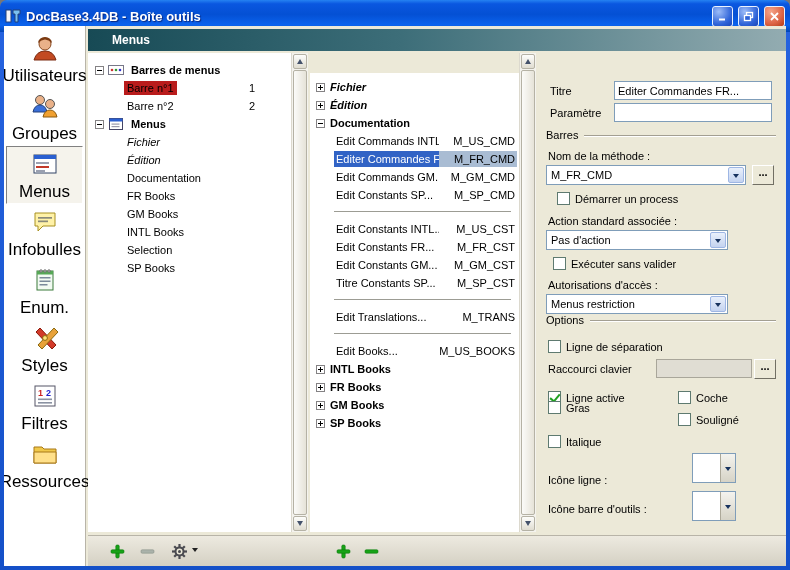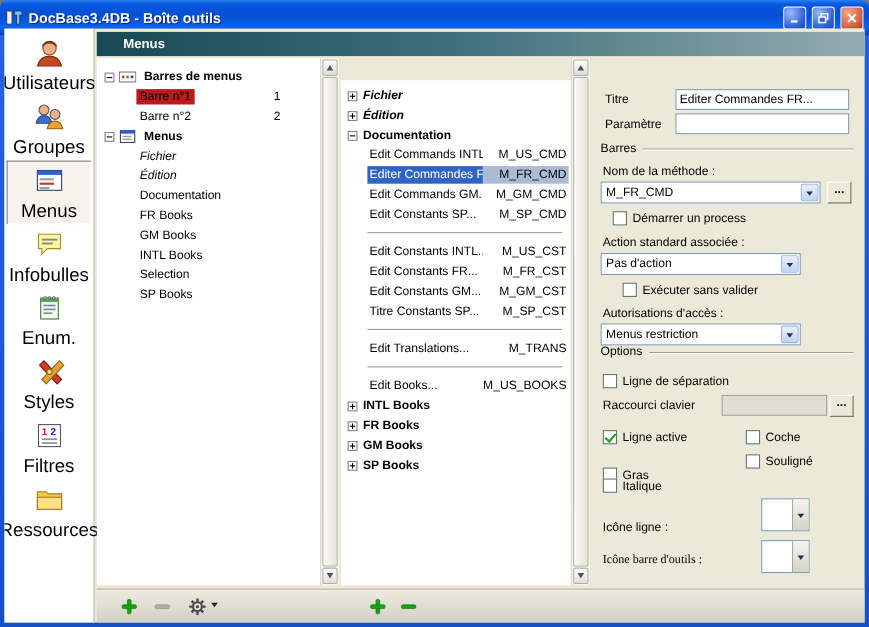--- a/index.html
+++ b/index.html
@@ -406,21 +406,21 @@
       </div>
 
       <span class="plabel" style="left:10px; top:162px;">Action standard associée :</span>
       <div class="combo" style="left:8px; top:177px; width:182px;">
         <span class="cval">Pas d'action</span>
         <span class="arrow-btn">
             <i class="dtri"></i>
           </span>
       </div>
 
-      <div class="cbrow" style="left:28px; top:204px;">
+      <div class="cbrow" style="left:15px; top:204px;">
         <span class="cb"></span>
         <span>Exécuter sans valider</span>
       </div>
 
       <span class="plabel" style="left:10px; top:226px;">Autorisations d'accès :</span>
       <div class="combo" style="left:8px; top:241px; width:182px;">
         <span class="cval">Menus restriction</span>
         <span class="arrow-btn">
             <i class="dtri"></i>
           </span>
@@ -441,41 +441,41 @@
       <span class="browse-btn" style="left:216px; top:306px;">...</span>
 
       <div class="cbrow" style="left:10px; top:338px;">
         <span class="cb checked"></span>
         <span>Ligne active</span>
       </div>
       <div class="cbrow" style="left:140px; top:338px;">
         <span class="cb"></span>
         <span>Coche</span>
       </div>
-      <div class="cbrow" style="left:10px; top:372px;justify-content:space-between;">
+      <div class="cbrow" style="left:10px; top:348px;justify-content:space-between;">
         <span class="cb"></span>
         <span>Gras</span>
       </div>
       <div class="cbrow" style="left:140px; top:360px;">
         <span class="cb"></span>
         <span>Souligné</span>
       </div>
       <div class="cbrow" style="left:10px; top:382px;">
         <span class="cb"></span>
         <span>Italique</span>
       </div>
 
       <span class="plabel" style="left:10px; top:421px;">Icône ligne :</span>
       <div class="icon-picker" style="left:154px; top:400px;">
         <span class="drop">
             <i class="dtri"></i>
           </span>
       </div>
 
-      <span class="plabel" style="left:10px; top:450px;font-family:Liberation Serif, serif;">Icône barre d'outils :</span>
+      <span class="plabel" style="left:10px; top:450px;">Icône barre d'outils :</span>
       <div class="icon-picker" style="left:154px; top:438px;">
         <span class="drop">
             <i class="dtri"></i>
           </span>
       </div>
     </div>
 
     <div class="toolbar">
       <span class="tool-btn" style="left:18px;">
         <svg width="15" height="15" viewBox="0 0 15 15">

